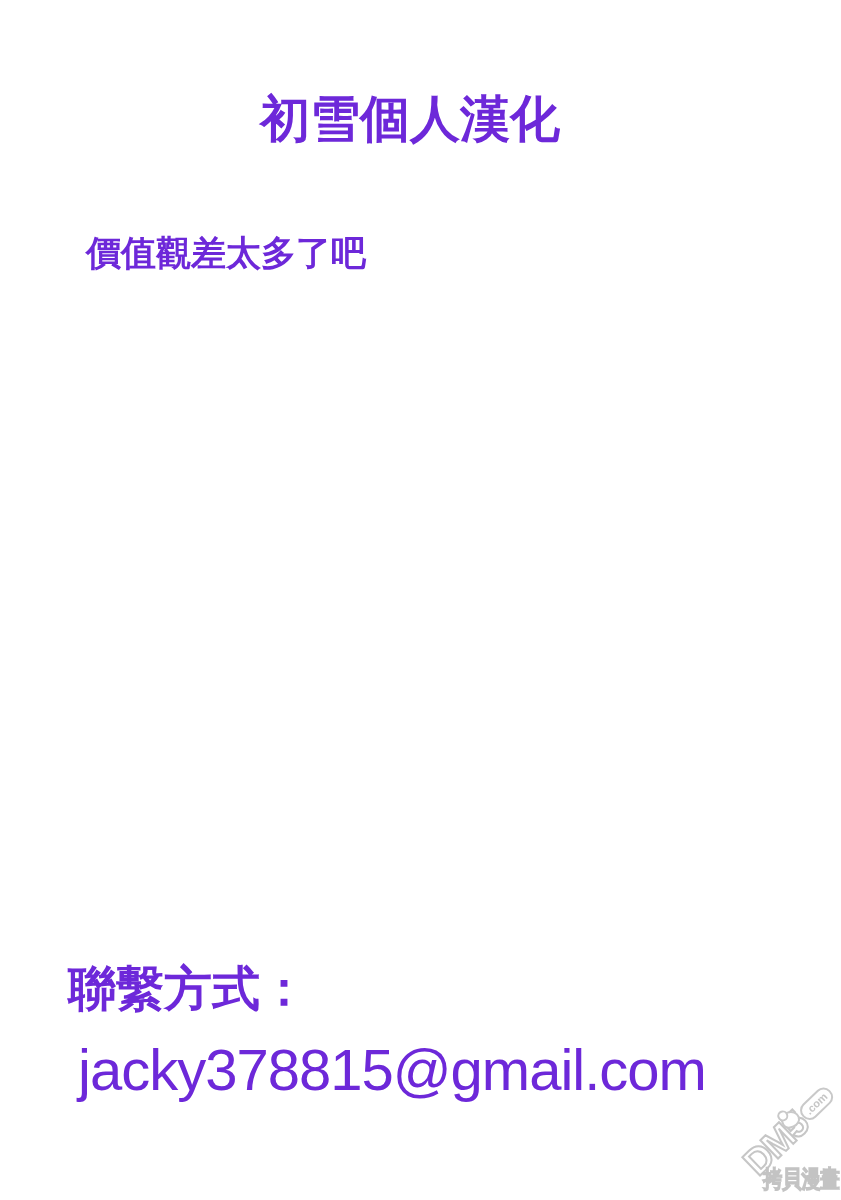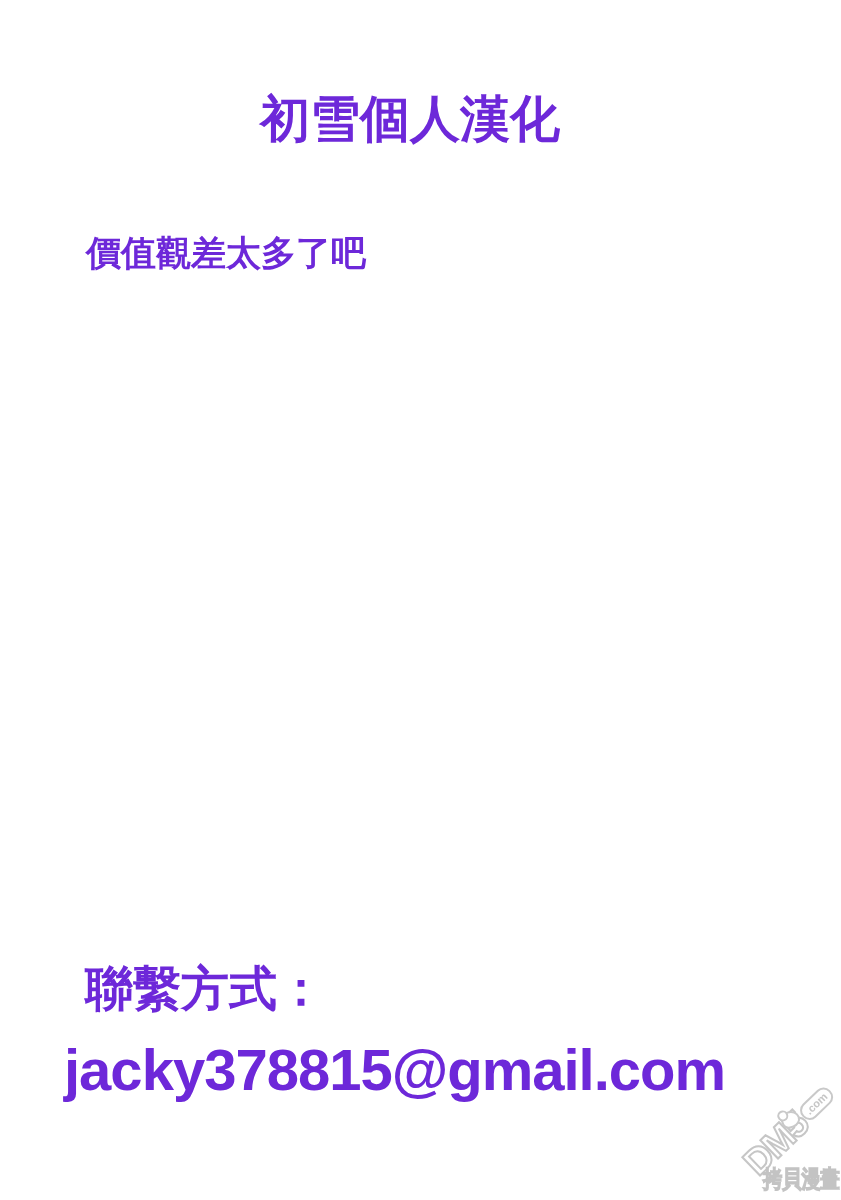--- a/index.html
+++ b/index.html
@@ -16,25 +16,25 @@
     position: absolute;
     color: #6d28d9;
     font-weight: 700;
     line-height: 1.1;
     white-space: nowrap;
   }
   .page-title   { left: 260px; top:  92px; font-size: 50px; }
   .note-1       { left:  86px; top: 234px; font-size: 35px; }
   .note-2       { left:  80px; top: 306px; font-size: 49px; }
   .thanks-line  { left:  36px; top: 853px; font-size: 49px; }
-  .contact-label{ left:  85px; top: 963px; font-size: 48px; }
+  .contact-label{ left:  68px; top: 963px; font-size: 48px; }
   .contact-email{
-    left: 64px; top: 1038px;
+    left: 78px; top: 1038px;
     font-size: 58px;
-    font-weight: 700;
+    font-weight: 400;
     letter-spacing: -1px;
   }
 
   
   .wm-group { position: absolute; left: 720px; top: 1085px; width: 121px; height: 115px; }
   .wm-logo-row {
     position: absolute;
     left: 14px; top: 26px;
     display: flex;
     align-items: center;

